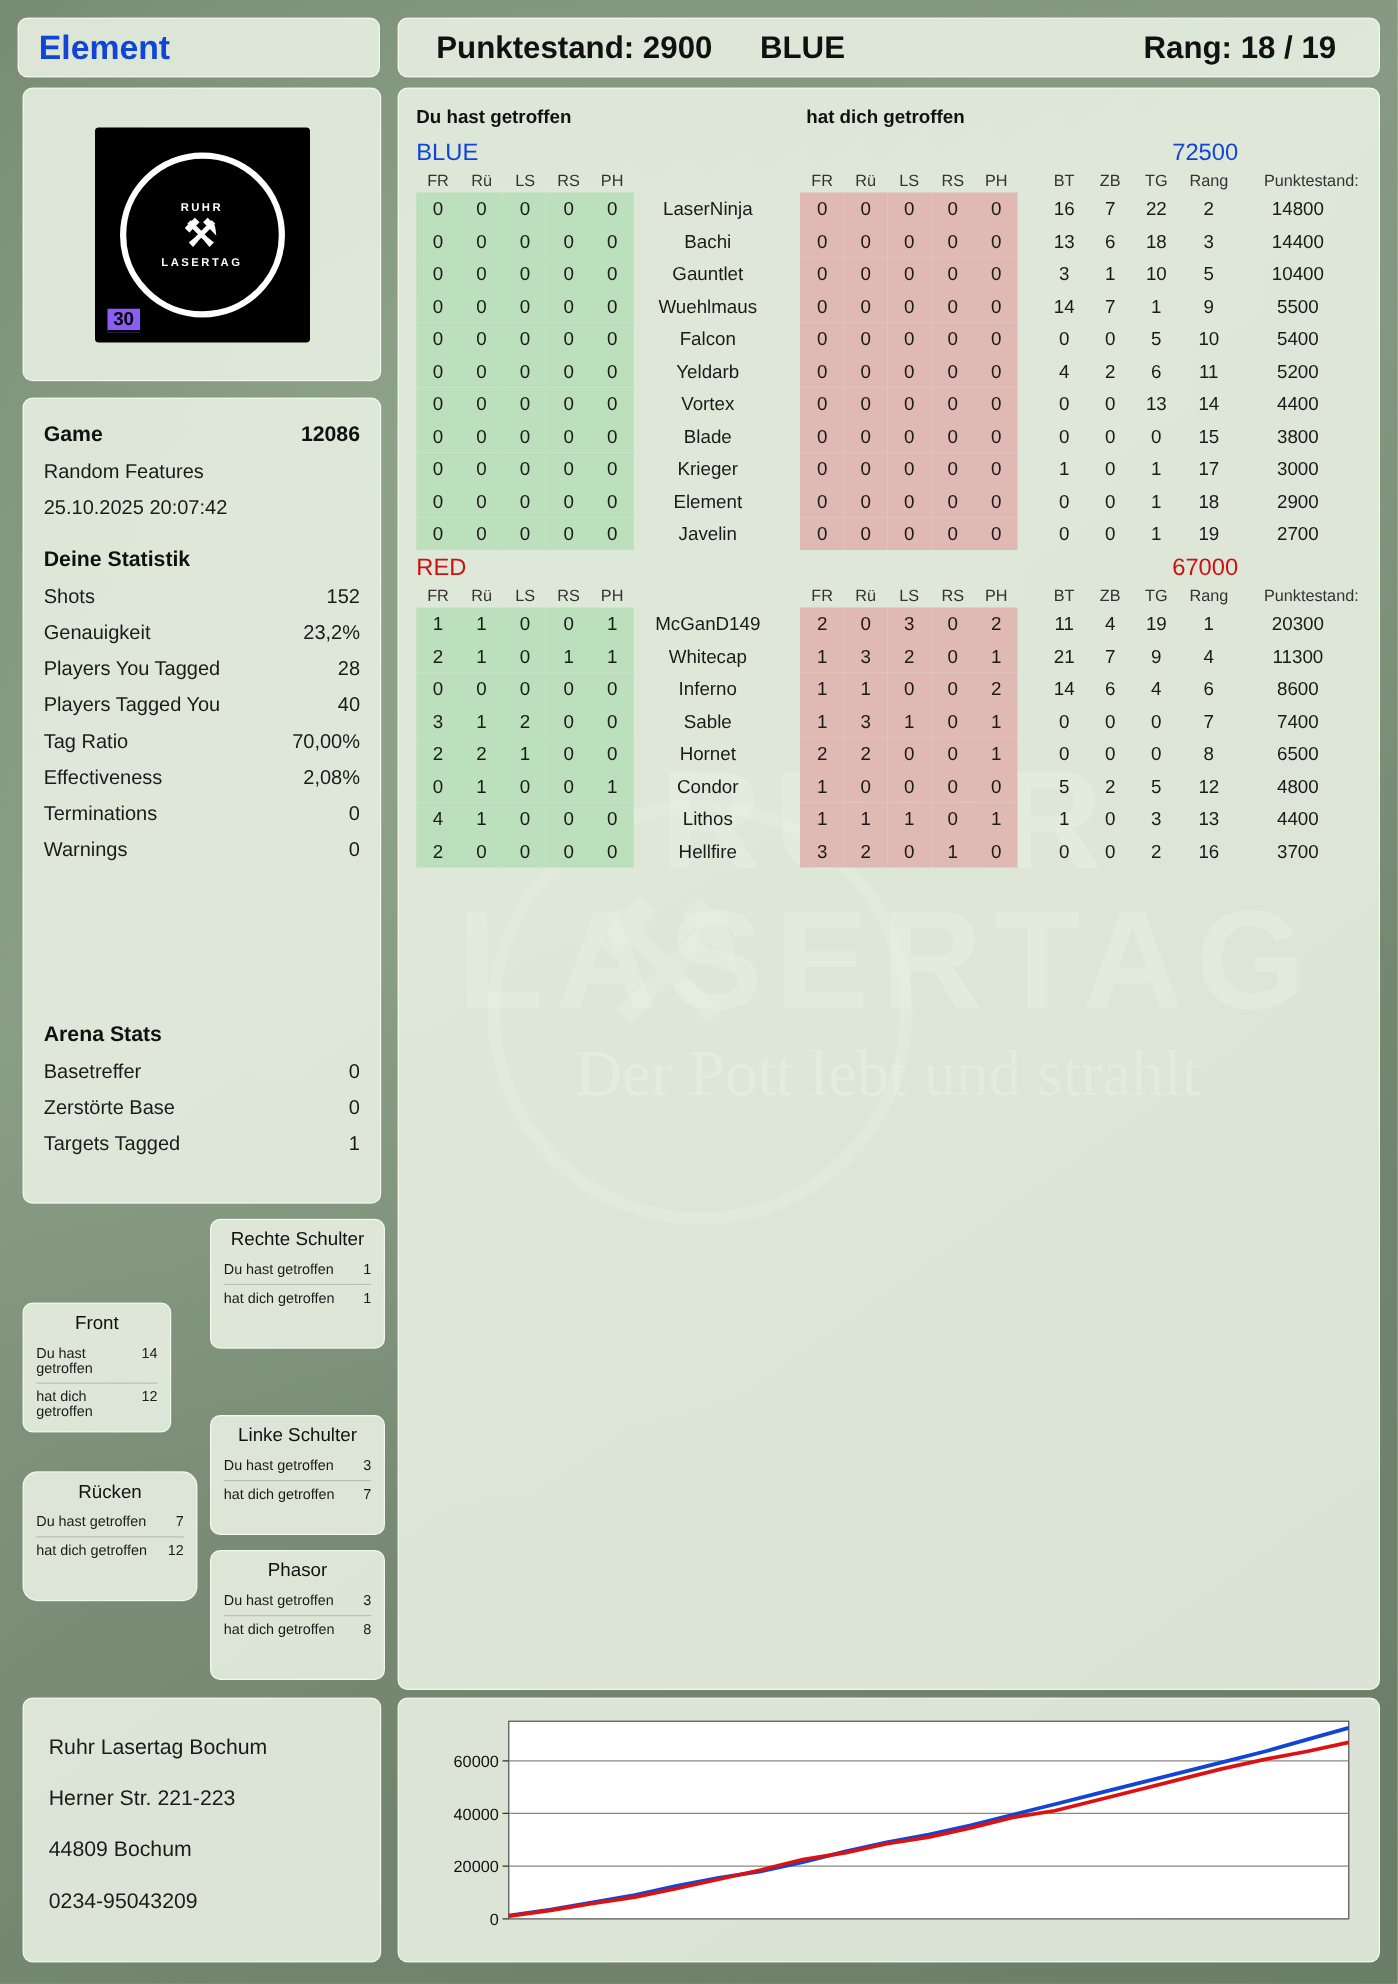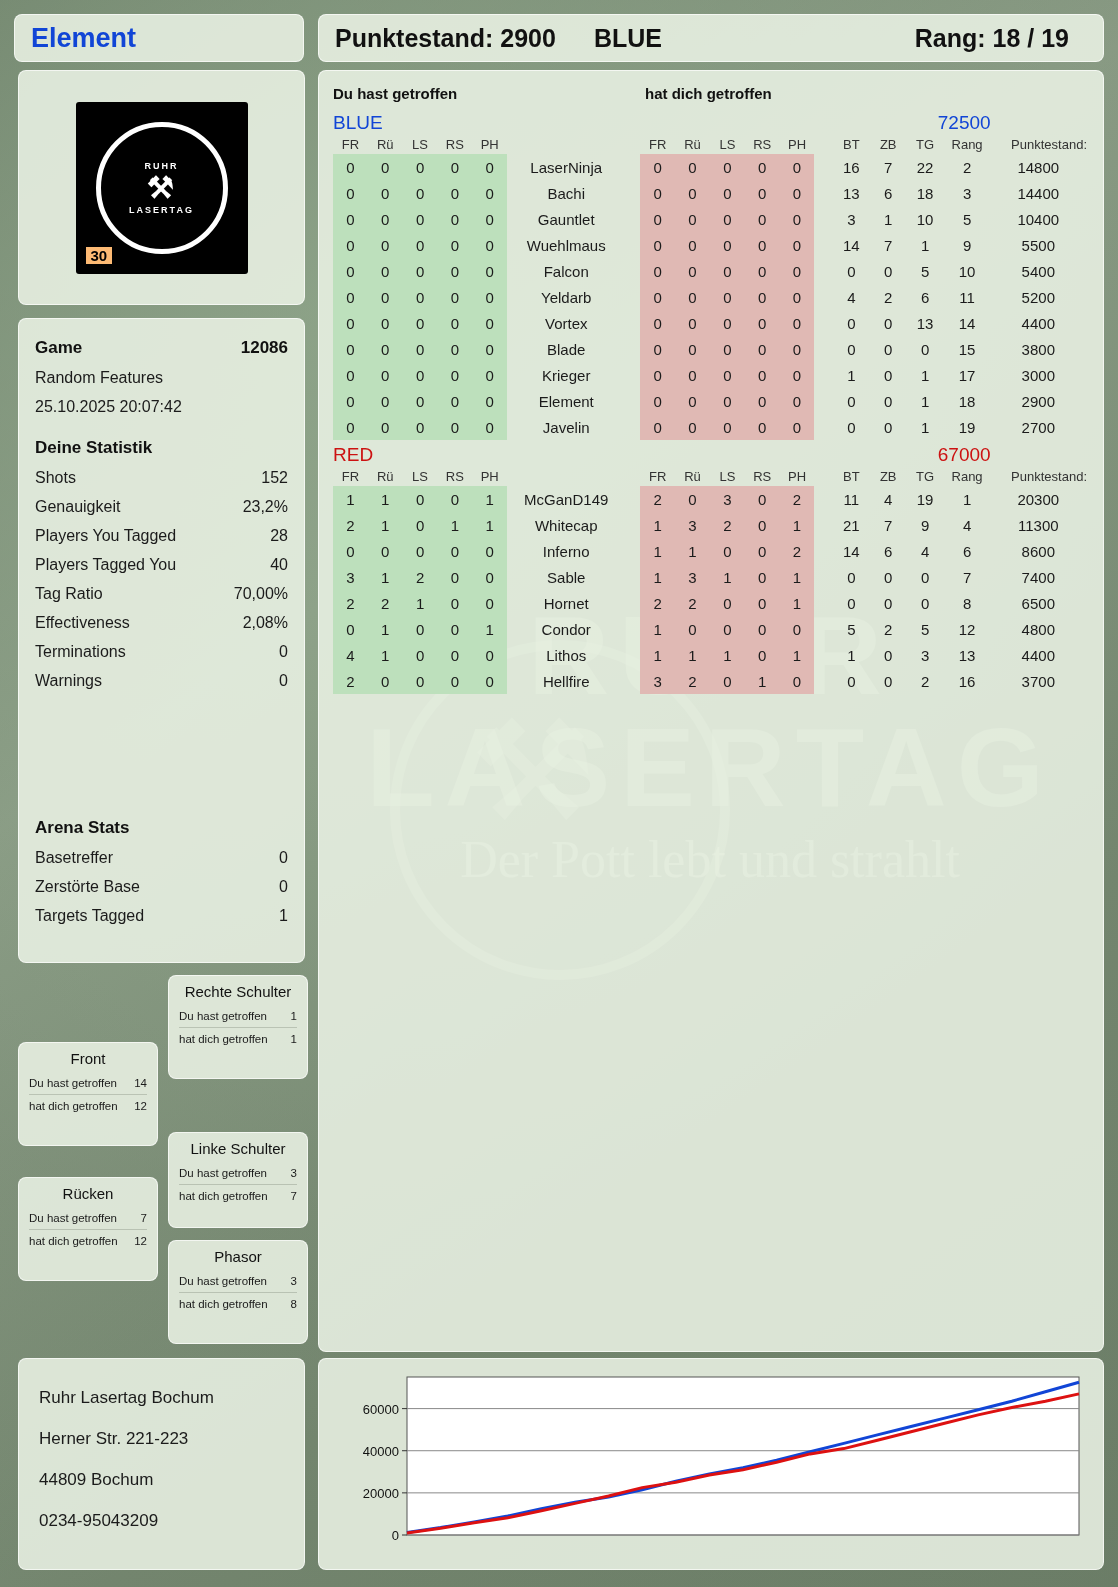--- a/index.html
+++ b/index.html
@@ -46,21 +46,21 @@
     display:flex; align-items:center;
   }
   #name-panel {
     width:290px; height:48px; display:flex; align-items:center; padding-left:16px;
   }
   #player-name { color:#1145d6; font-size:27px; font-weight:700; }
   #score-panel {
     margin-left:14px; width:786px; height:48px;
     display:flex; align-items:center; font-size:25px; font-weight:700; color:#111;
   }
-  #score-panel .sc { margin-left:16px; }
+  #score-panel .sc { margin-left:30px; }
   #score-panel .team { margin-left:38px; }
   #score-panel .rank { margin-left:auto; margin-right:34px; }
 
   
   #logo-panel {
     position:absolute; left:18px; top:70px; width:287px; height:235px;
     display:flex; align-items:center; justify-content:center;
   }
   .logo-box {
     width:172px; height:172px; background:#000; border-radius:3px;
@@ -68,44 +68,44 @@
   }
   .logo-ring {
     width:132px; height:132px; border-radius:50%; border:5px solid #fff;
     display:flex; align-items:center; justify-content:center; flex-direction:column;
     color:#fff; font-size:9px; letter-spacing:2px; font-weight:700;
   }
   .logo-ring .top { margin-bottom:2px; }
   .logo-ring .hm { font-size:30px; line-height:1; }
   .logo-ring .bot { margin-top:2px; }
   .logo-num {
-    position:absolute; left:10px; bottom:8px; background:#fdba74; color:#000;
+    position:absolute; left:10px; bottom:8px; background:#8b5cf6; color:#000;
     font-size:15px; font-weight:700; padding:0 5px; border-bottom:2px solid #000;
   }
 
   #info-panel {
     position:absolute; left:18px; top:318px; width:287px; height:645px;
     padding:14px 16px;
   }
   .row { display:flex; justify-content:space-between; font-size:16px; color:#1b1b1b; line-height:29px; }
   .row .lbl { }
   .row .val { }
   .sec-title { font-size:17px; font-weight:700; color:#111; line-height:30px; }
   .plain { font-size:16px; color:#1b1b1b; line-height:29px; }
   .spacer-lg { height:118px; }
 
   
   .zone { position:absolute; padding:7px 10px; }
   .zone h4 { margin:0 0 5px 0; font-size:15px; font-weight:400; text-align:center; color:#111; }
   .zrow { display:flex; justify-content:space-between; font-size:11.5px; color:#1b1b1b; padding:5px 0; }
   .zrow.b { border-top:1px solid rgba(120,130,115,0.35); }
   #zone-rs { left:168px; top:975px; width:140px; height:104px; }
-  #zone-front { left:18px; top:1042px; width:140px; height:104px; }
+  #zone-front { left:18px; top:1042px; width:119px; height:104px; }
   #zone-ls { left:168px; top:1132px; width:140px; height:96px; }
-  #zone-back { left:18px; top:1177px; width:140px; height:104px; }
+  #zone-back { left:18px; top:1177px; width:140px; height:104px;border-radius:12px; }
   #zone-ph { left:168px; top:1240px; width:140px; height:104px; }
 
   
   #address-panel {
     position:absolute; left:18px; top:1358px; width:287px; height:212px;
     padding:18px 20px;
   }
   #address-panel div { font-size:17px; color:#1b1b1b; line-height:41px; }
 
   

